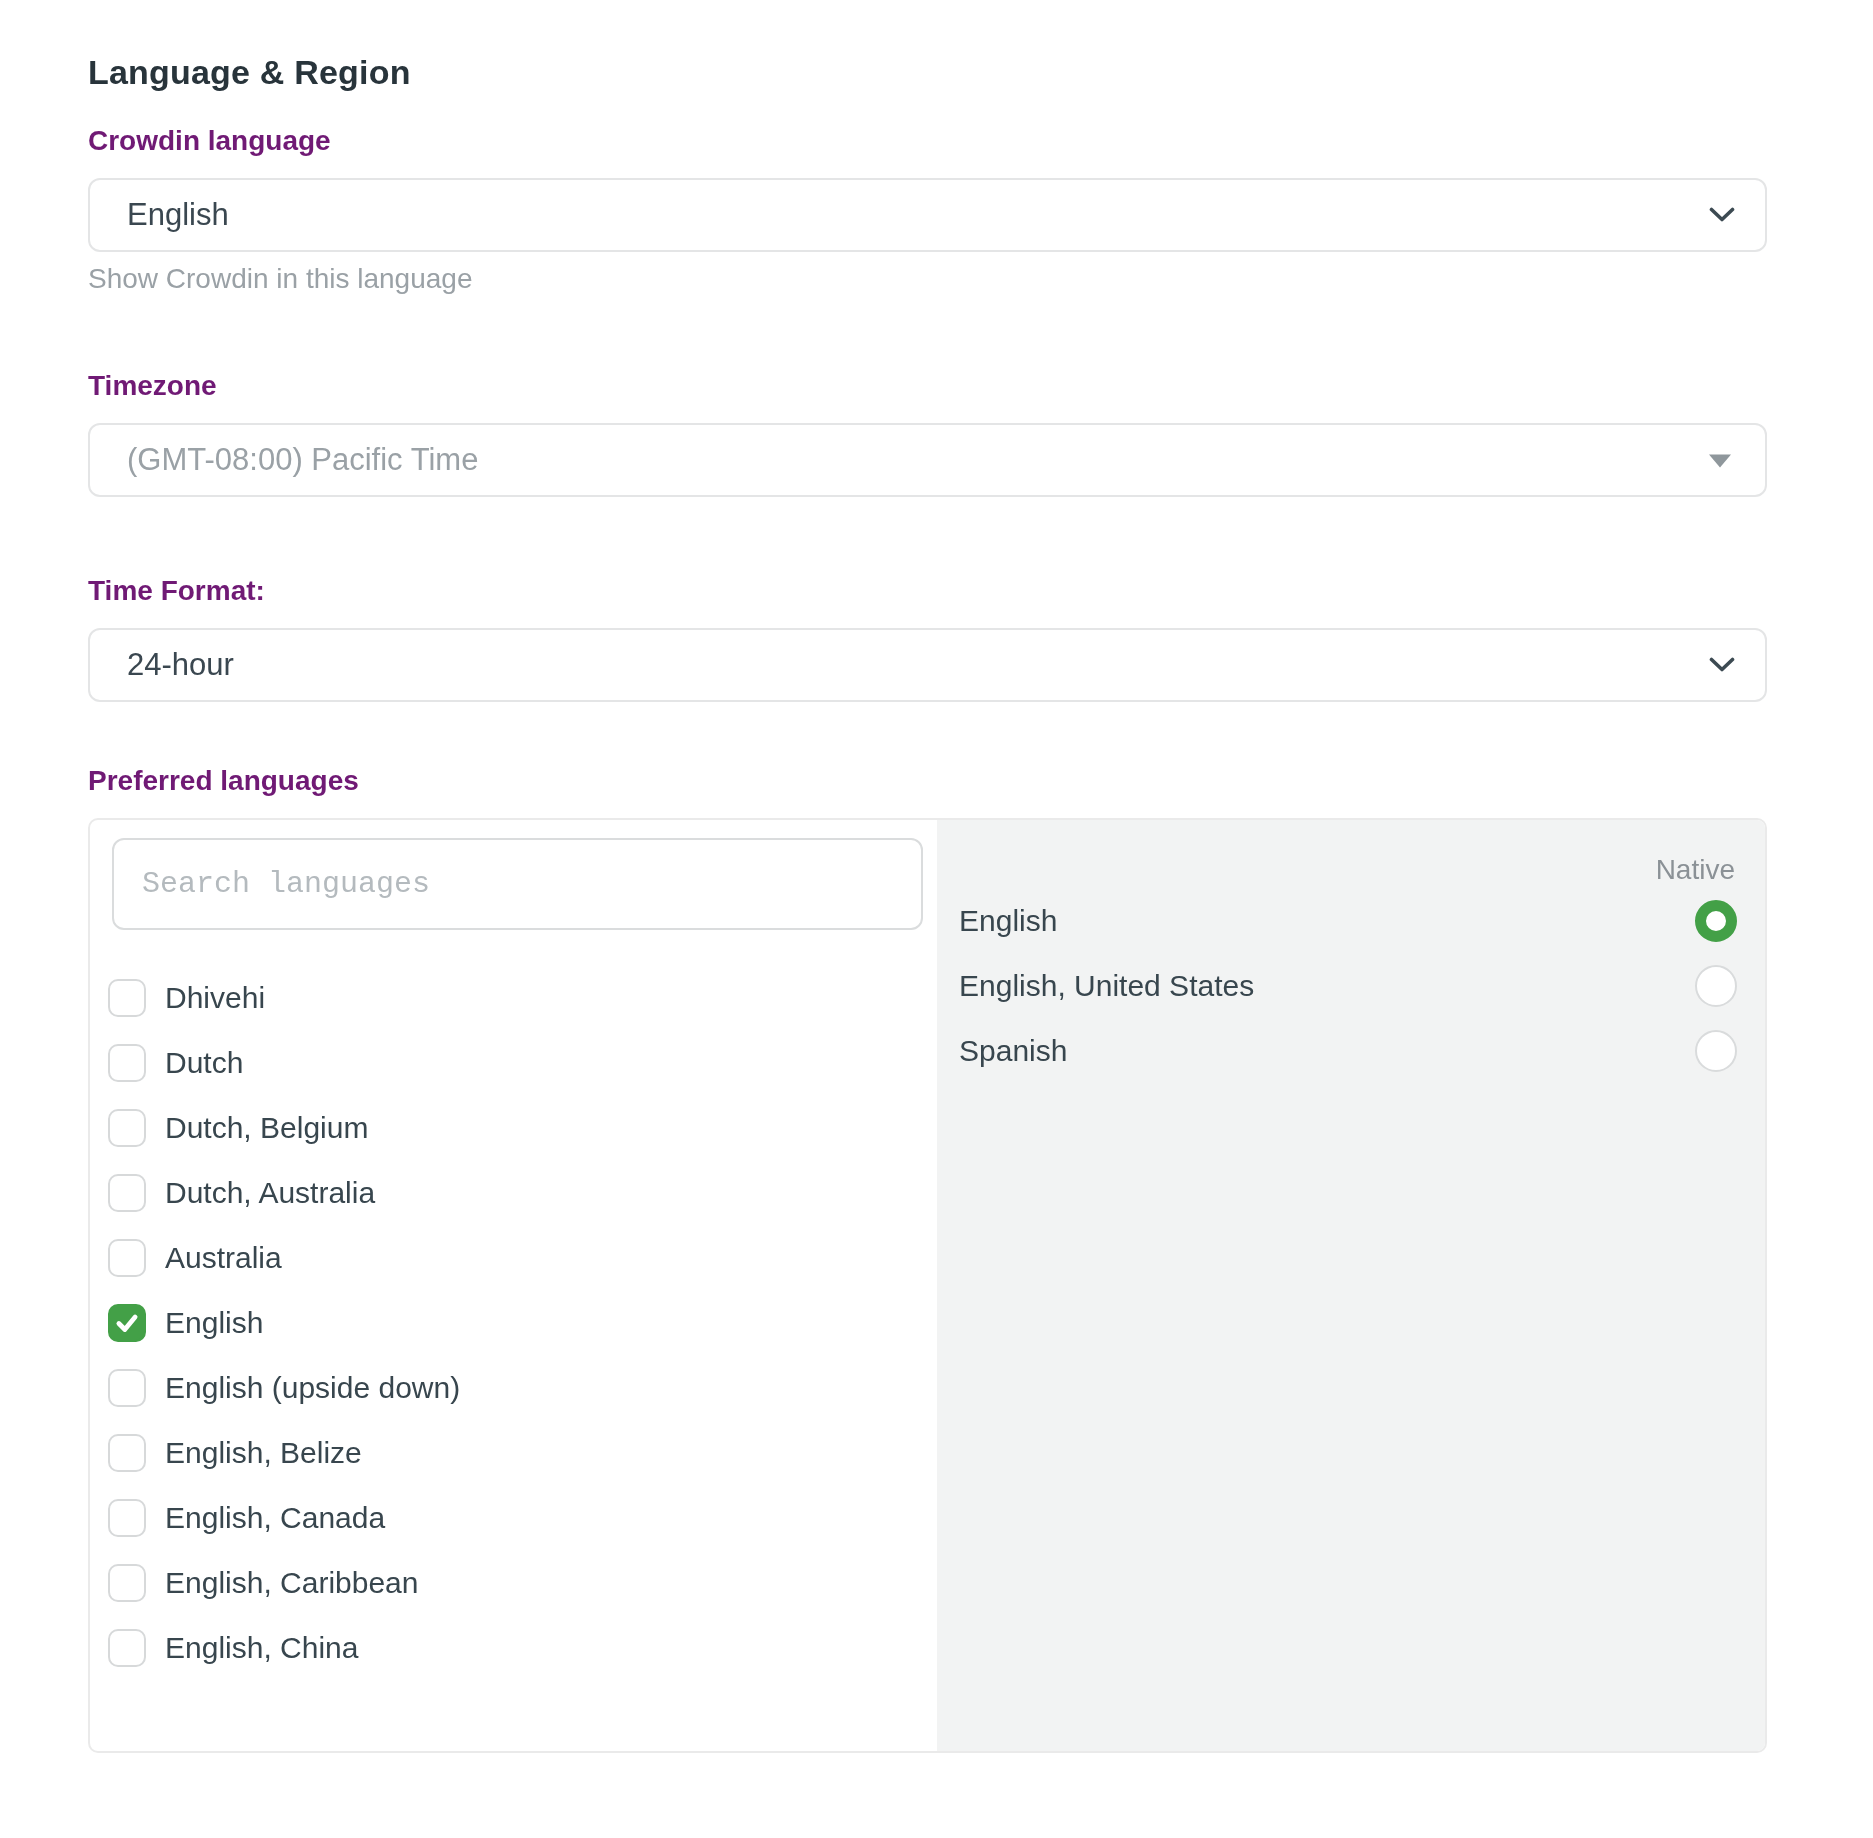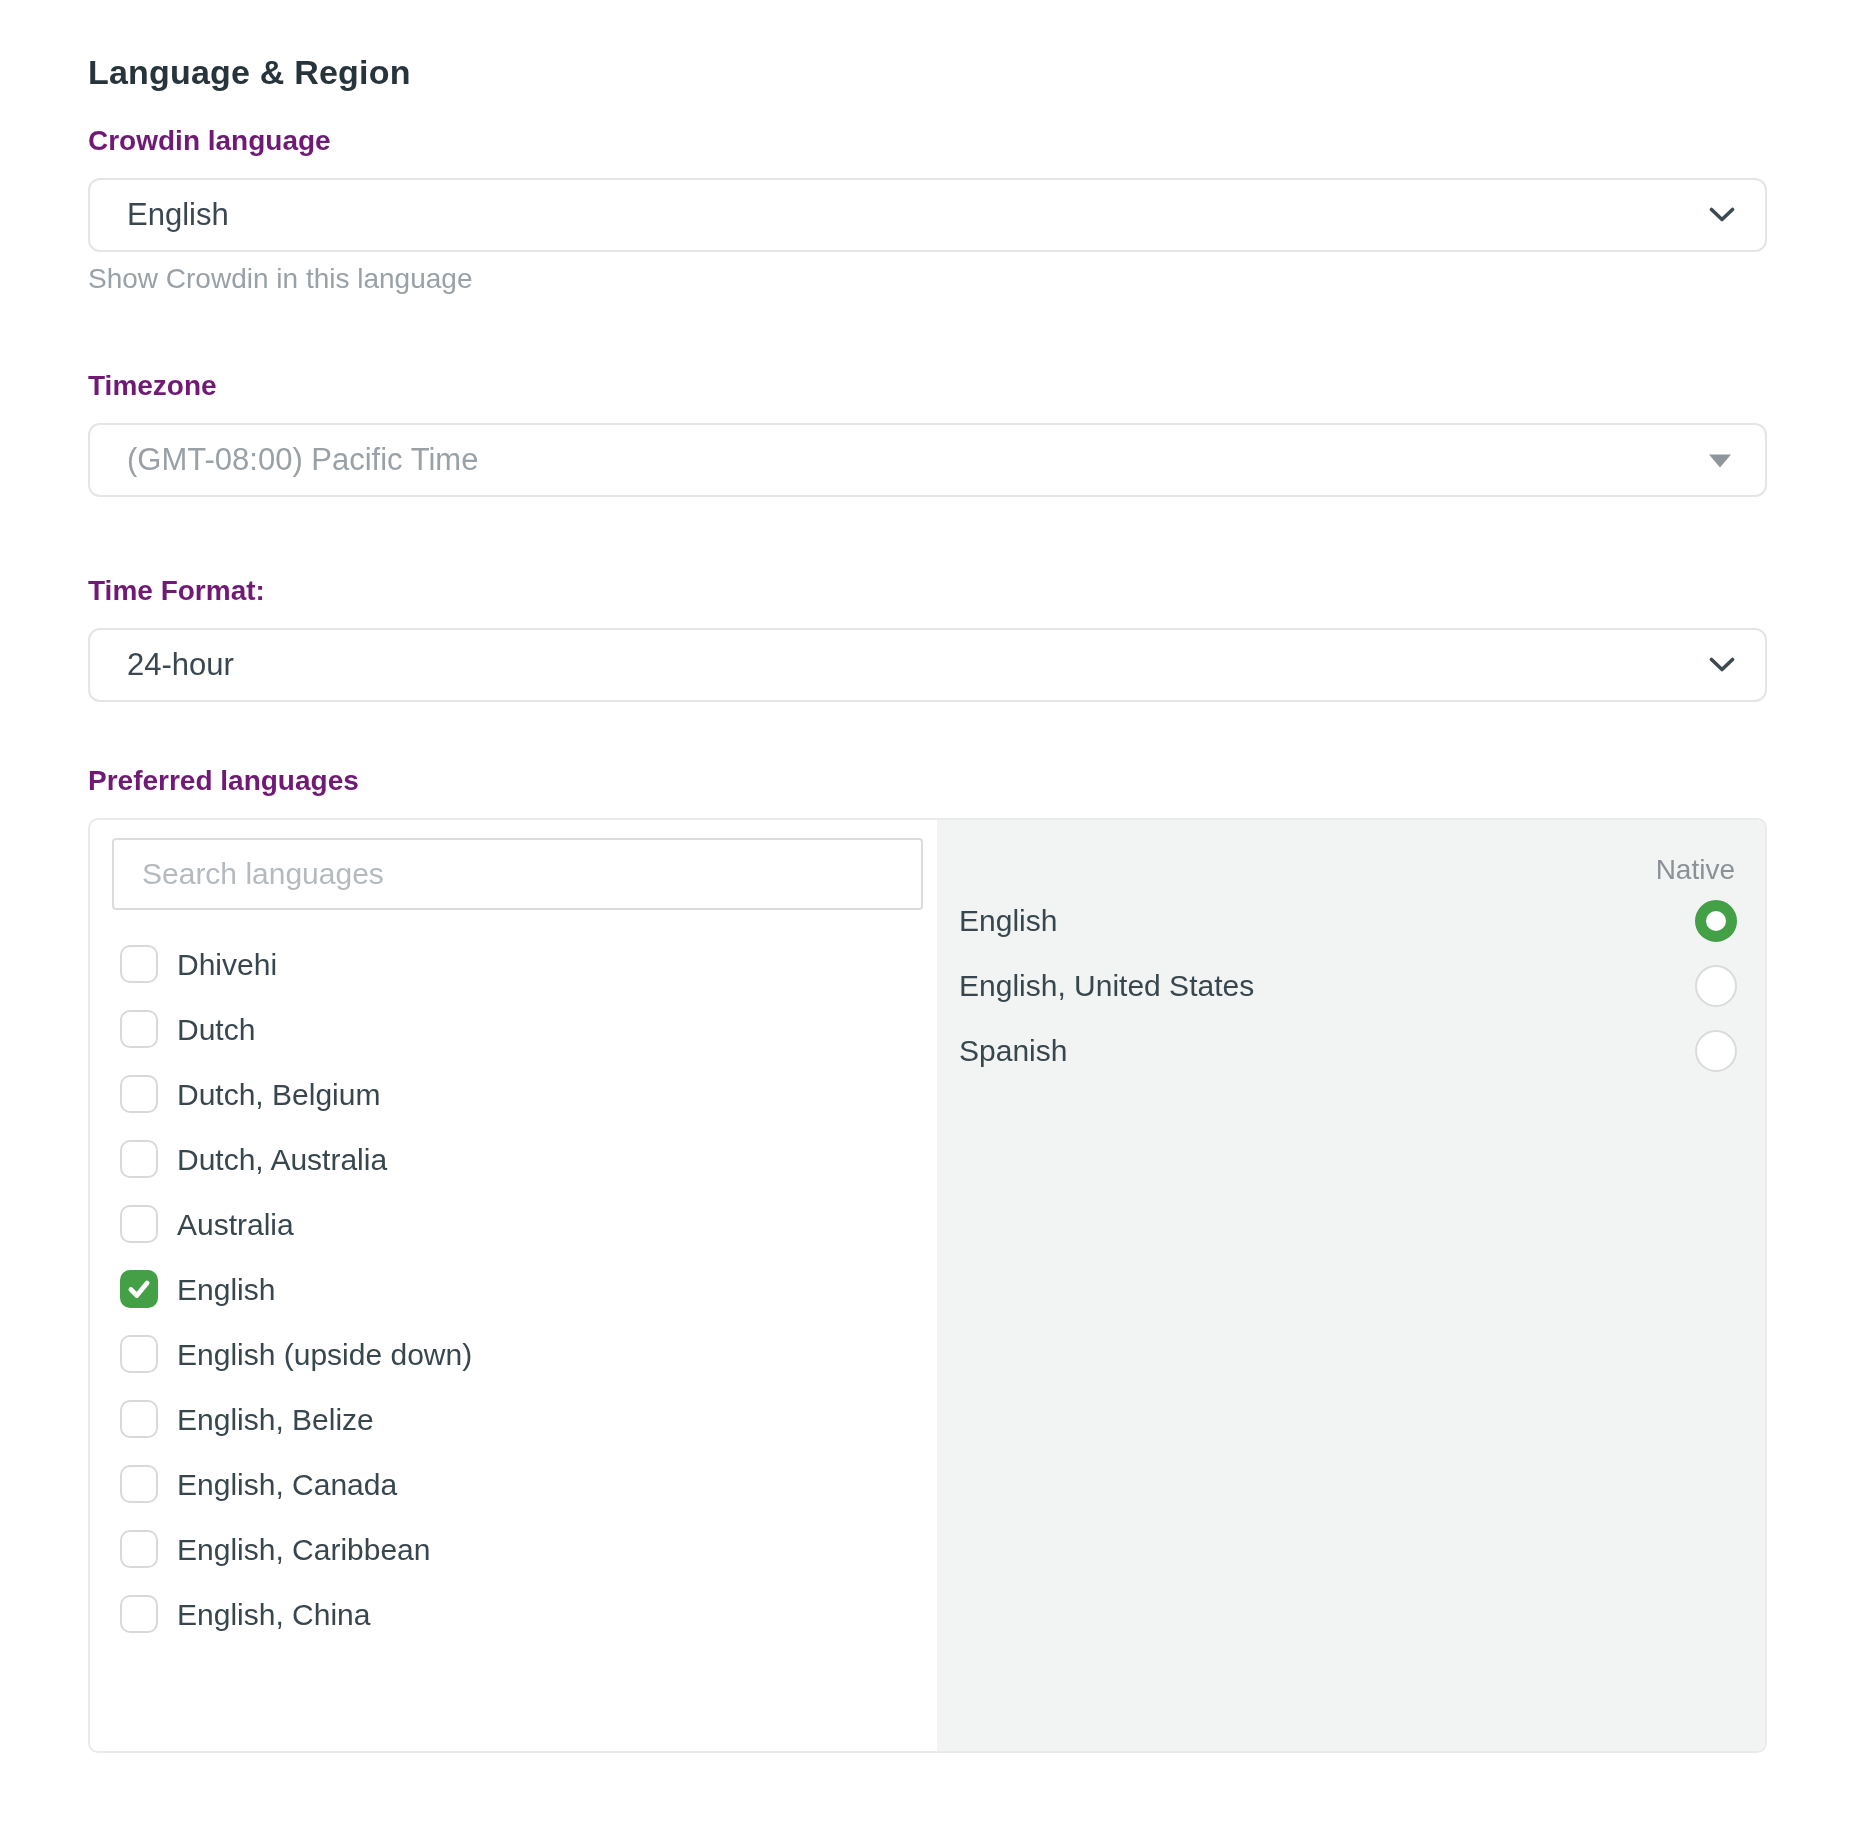--- a/index.html
+++ b/index.html
@@ -52,29 +52,29 @@
 
   
   .dual-panel{
     margin-top:0;height:935px;width:100%;
     border:2px solid #eaeaea;border-radius:10px;
     display:flex;overflow:hidden;background:#fff;
   }
   .left-col{width:847px;flex:0 0 847px;padding-top:18px;overflow:hidden;}
   .search-wrap{margin:0 14px 0 22px;}
   .search-input{
-    width:100%;height:72px;border:2px solid #dadcdd;border-radius:4px;
+    width:100%;height:92px;border:2px solid #dadcdd;border-radius:12px;
     padding:0 28px;font-size:30px;color:#3a4750;outline:none;
-    font-family:Liberation Sans, sans-serif;background:#fff;
+    font-family:Liberation Mono, monospace;background:#fff;
   }
   .search-input::placeholder{color:#b4babe;}
   .lang-list{margin-top:35px;}
   .lang-row{
-    display:flex;align-items:flex-start;height:65px;
-    padding-left:30px;cursor:pointer;
+    display:flex;align-items:center;height:65px;
+    padding-left:18px;cursor:pointer;
   }
   .cb{
     width:38px;height:38px;border:2px solid #d7d9da;border-radius:10px;
     background:#fff;flex:0 0 38px;display:flex;align-items:center;justify-content:center;
   }
   .cb svg{display:none;}
   .lang-row.checked .cb{background:var(--green);border-color:var(--green);}
   .lang-row.checked .cb svg{display:block;}
   .lang-label{margin-left:19px;font-size:30px;color:#38464e;line-height:40px;}
 

